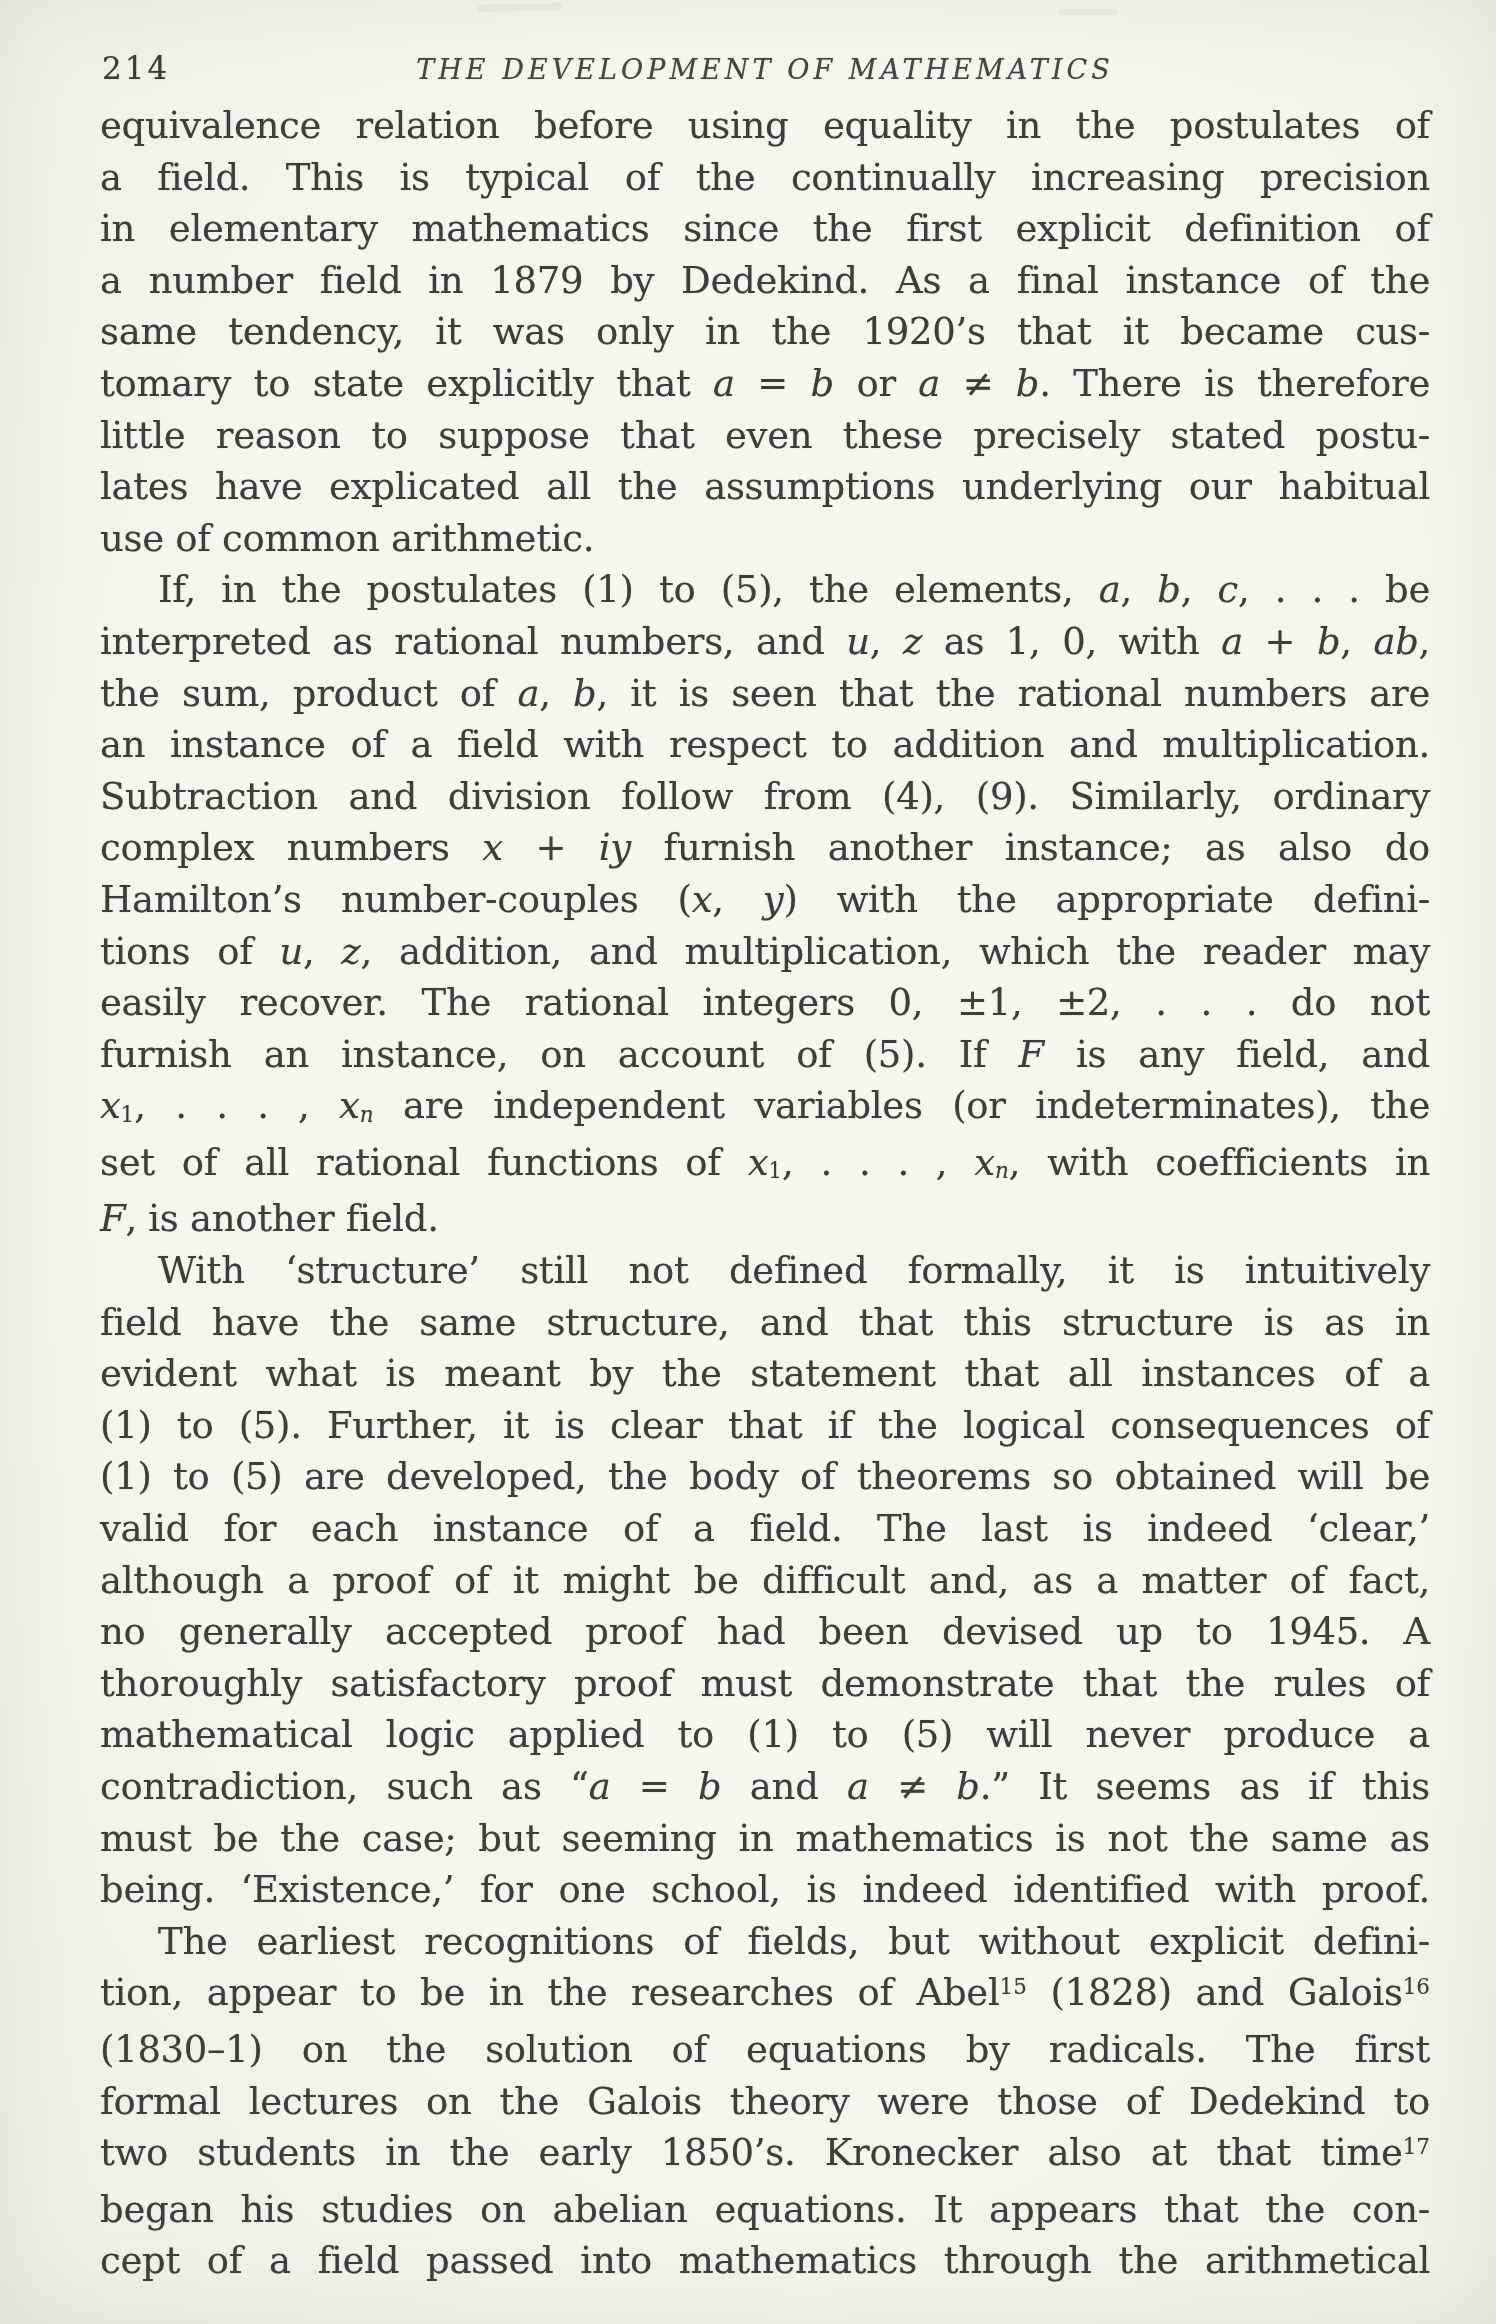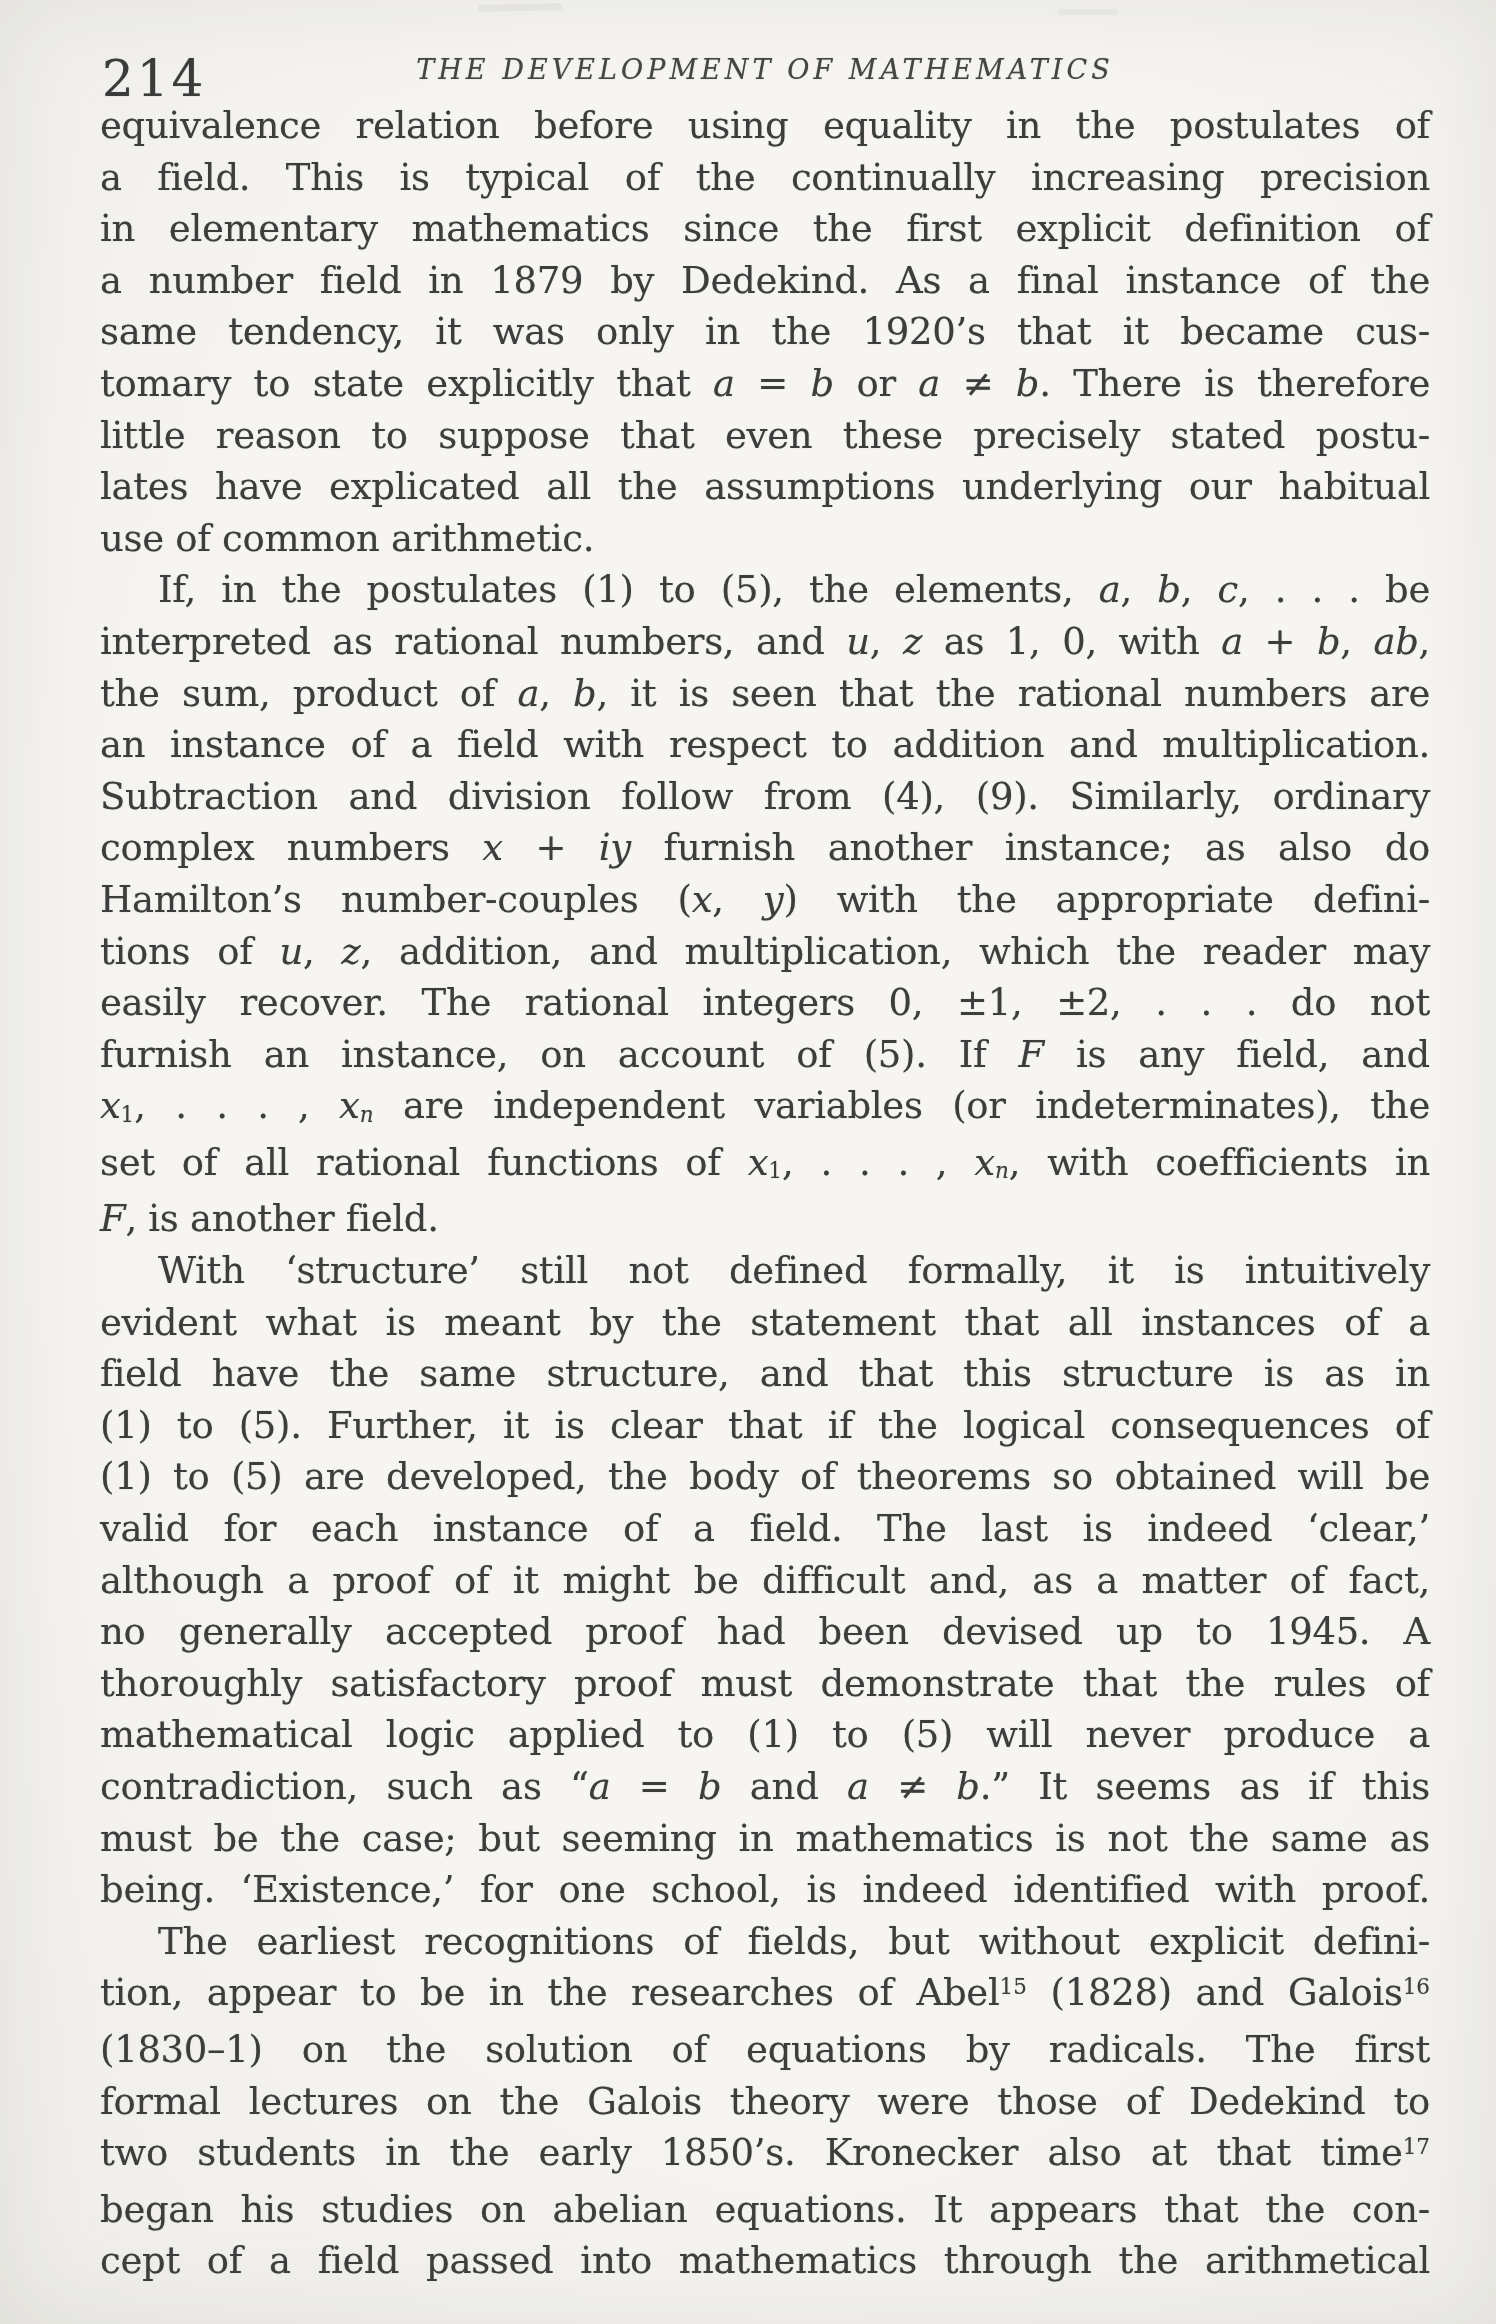--- a/index.html
+++ b/index.html
@@ -33,21 +33,21 @@
     top: 48px;
     left: 100px;
     width: 1330px;
     height: 48px;
     text-shadow: 0 0 1px rgba(60,60,60,0.45);
   }
   .pagenum {
     position: absolute;
     left: 2px;
     top: 2px;
-    font-size: 50px;
+    font-size: 31px;
     letter-spacing: 3px;
     color: #3b3b3b;
   }
   .running-title {
     position: absolute;
     left: 50%;
     top: 6px;
     transform: translateX(-50%);
     font-style: italic;
     font-size: 27px;
@@ -115,22 +115,22 @@
         <div class="line"><span>Hamilton’s number-couples (</span><span class="i">x</span><span>, </span><span class="i">y</span><span>) with the appropriate defini-</span></div>
         <div class="line"><span>tions of </span><span class="i">u</span><span>, </span><span class="i">z</span><span>, addition, and multiplication, which the reader may</span></div>
         <div class="line"><span>easily recover. The rational integers 0, ±1, ±2, . . . do not</span></div>
         <div class="line"><span>furnish an instance, on account of (5). If </span><span class="i">F</span><span> is any field, and</span></div>
         <div class="line"><span class="i">x</span><span class="sub">1</span><span>, . . . , </span><span class="i">x</span><span class="subi">n</span><span> are independent variables (or indeterminates), the</span></div>
         <div class="line"><span>set of all rational functions of </span><span class="i">x</span><span class="sub">1</span><span>, . . . , </span><span class="i">x</span><span class="subi">n</span><span>, with coefficients in</span></div>
         <div class="line endline"><span class="i">F</span><span>, is another field.</span></div>
       </div>
       <div class="para indent">
         <div class="line"><span>With ‘structure’ still not defined formally, it is intuitively</span></div>
+        <div class="line"><span>field have the same structure, and that this structure is as in</span></div>
         <div class="line"><span>evident what is meant by the statement that all instances of a</span></div>
-        <div class="line"><span>field have the same structure, and that this structure is as in</span></div>
         <div class="line"><span>(1) to (5). Further, it is clear that if the logical consequences of</span></div>
         <div class="line"><span>(1) to (5) are developed, the body of theorems so obtained will be</span></div>
         <div class="line"><span>valid for each instance of a field. The last is indeed ‘clear,’</span></div>
         <div class="line"><span>although a proof of it might be difficult and, as a matter of fact,</span></div>
         <div class="line"><span>no generally accepted proof had been devised up to 1945. A</span></div>
         <div class="line"><span>thoroughly satisfactory proof must demonstrate that the rules of</span></div>
         <div class="line"><span>mathematical logic applied to (1) to (5) will never produce a</span></div>
         <div class="line"><span>contradiction, such as “</span><span class="i">a</span><span> = </span><span class="i">b</span><span> and </span><span class="i">a</span><span> ≠ </span><span class="i">b</span><span>.” It seems as if this</span></div>
         <div class="line"><span>must be the case; but seeming in mathematics is not the same as</span></div>
         <div class="line"><span>being. ‘Existence,’ for one school, is indeed identified with proof.</span></div>

